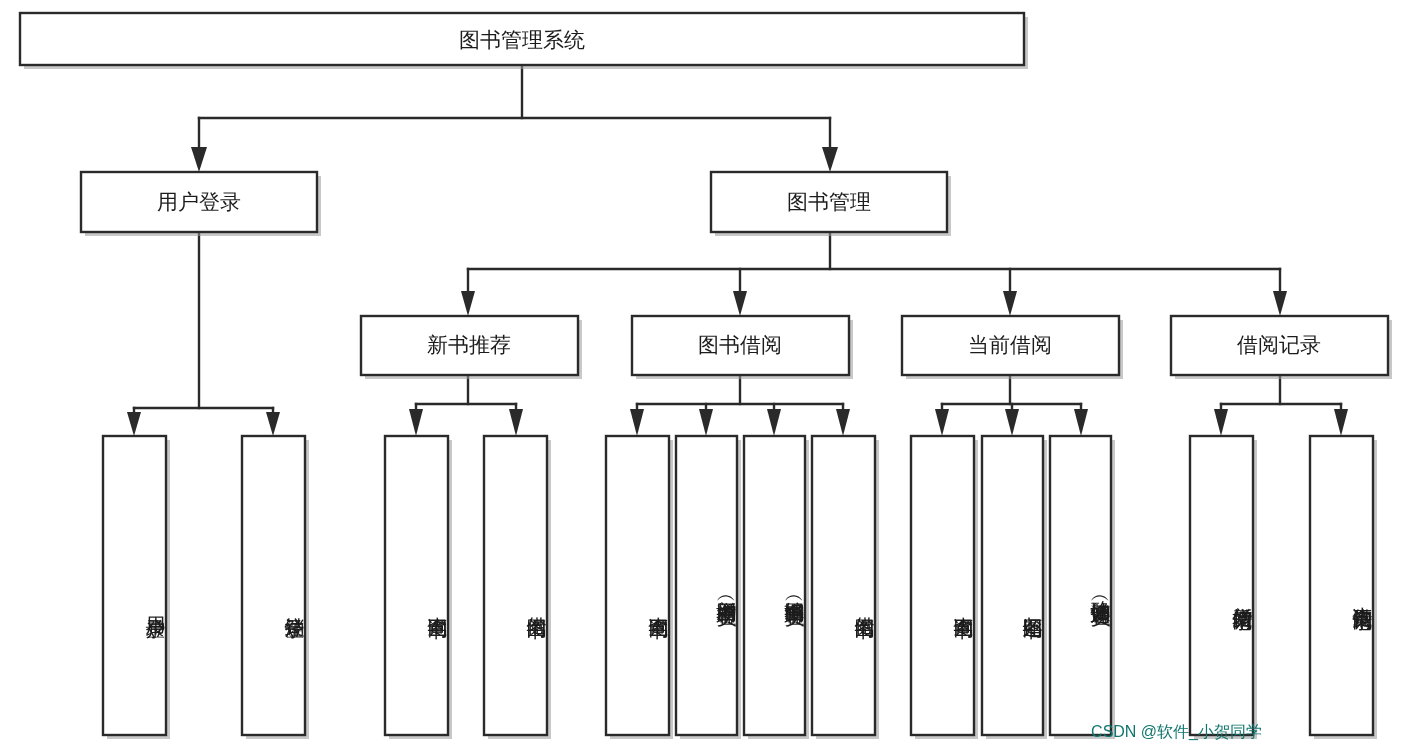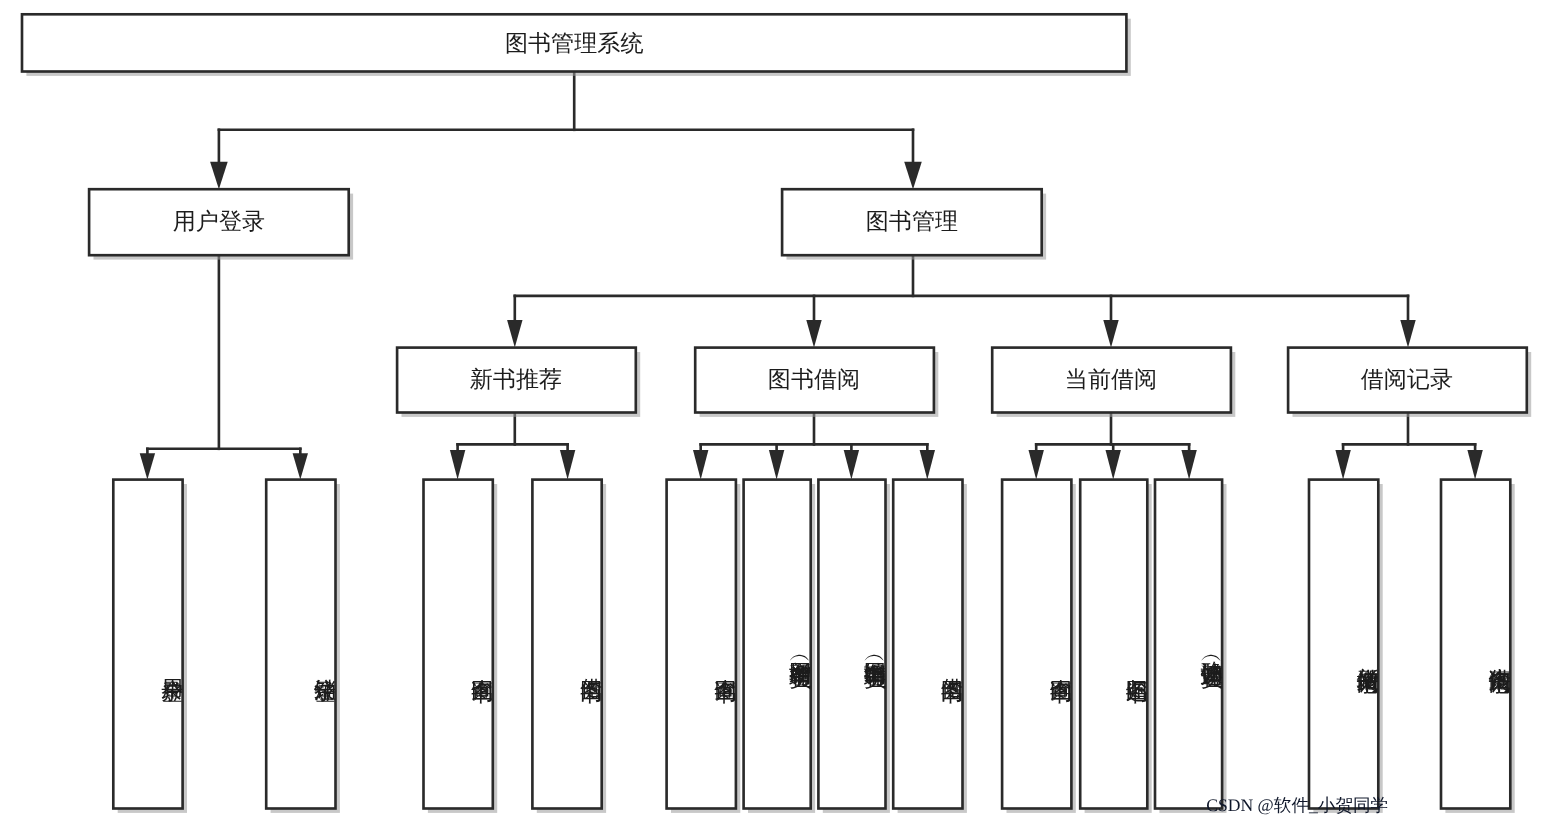--- a/index.html
+++ b/index.html
@@ -65,23 +65,23 @@
     white-space: nowrap;
     display: flex;
     align-items: flex-start;
     justify-content: center;
     pointer-events: none;
   }
   .watermark {
     position: absolute;
     right: 8px;
     bottom: 4px;
-    font-family: Liberation Serif, serif;
+    font-family: Liberation Sans, sans-serif;
     font-size: 16px;
-    color: #0f172a;
+    color: #0f766e;
     white-space: nowrap;
     user-select: none;
     text-align: center;
   }
 </style>
 </head>
 <body>
 
 <div id="diagram-root">
 

